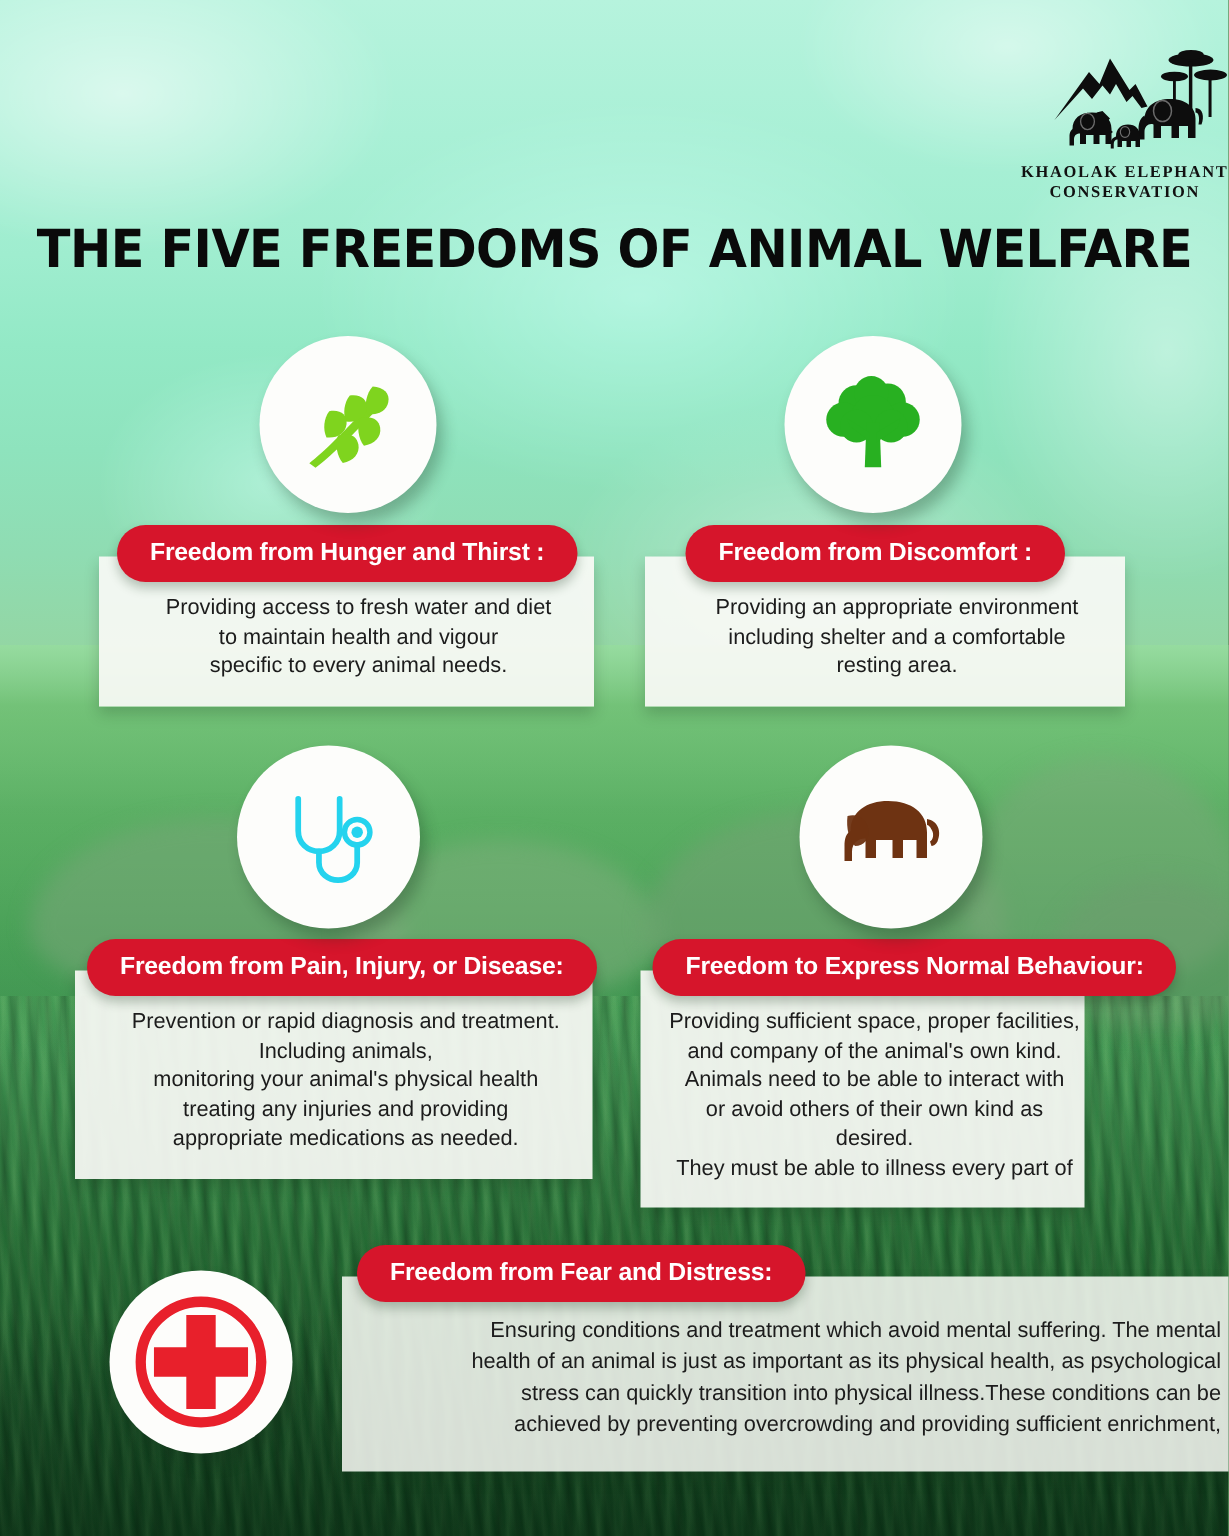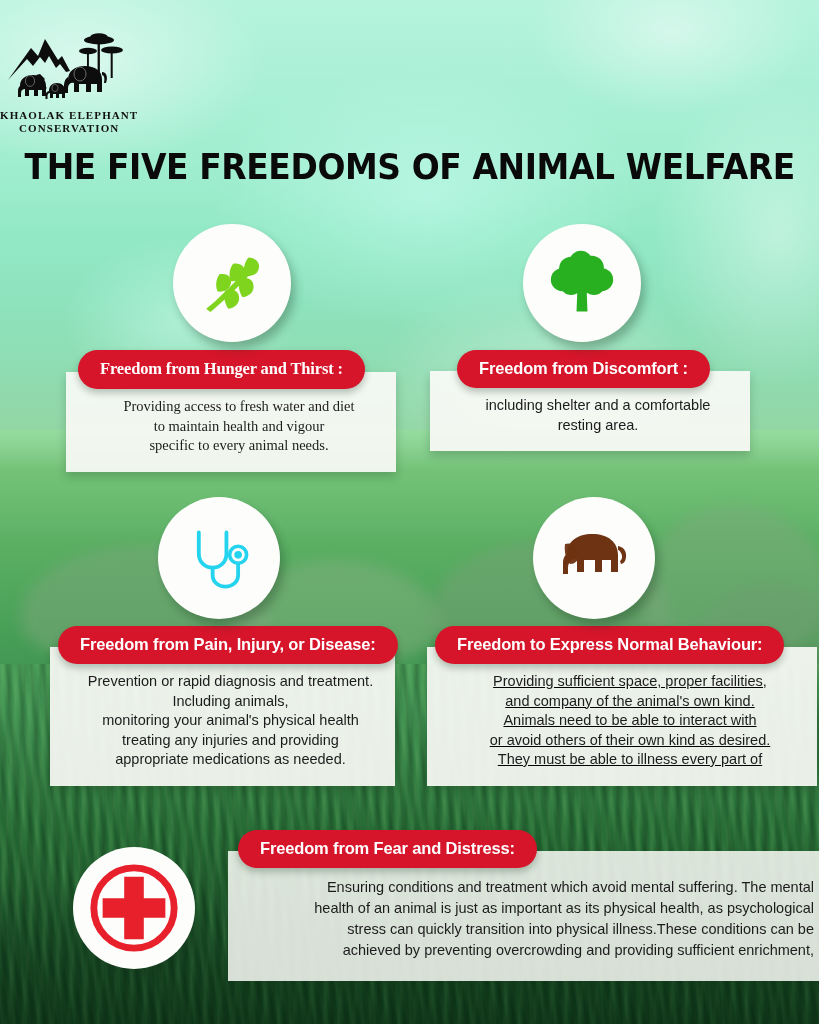--- a/index.html
+++ b/index.html
@@ -127,21 +127,21 @@
     background: linear-gradient(180deg, rgba(8,45,16,0.0), rgba(6,38,14,0.45));
   }
 
   
   .logo-wrap {
     position: absolute;
     left: 0; right: 0;
     top: 26px;
     display: flex;
     flex-direction: column;
-    align-items: flex-start;
+    align-items: flex-end;
   }
   .logo-mark { display: block; }
   .logo-text {
     margin-top: 5px;
     text-align: center;
     color: #111;
     font-family: "Liberation Serif", "DejaVu Serif", serif;
     font-size: 11px;
     font-weight: 700;
     letter-spacing: 1.1px;
@@ -206,30 +206,30 @@
     color: #1c1c1c;
     font-size: 14.5px;
     line-height: 19.5px;
     padding: 25px 0 16px 16px;
     text-align: center;
     box-shadow: 0 5px 9px rgba(20,50,25,0.22);
   }
   .body p { margin: 0; }
 
   
-  .card-1 { left: 66px;  top: 350px; width: 330px; font-family: Liberation Serif, serif; }
+  .card-1 { left: 66px;  top: 350px; width: 330px; }
   .card-1 .pill { margin-left: 12px; }
 
   .card-2 { left: 430px; top: 350px; width: 320px; }
   .card-2 .pill { margin-left: 27px; text-align: center; }
 
   .card-3 { left: 50px;  top: 626px; width: 345px; }
   .card-3 .pill { margin-left: 8px; }
 
-  .card-4 { left: 427px; top: 626px; width: 390px; text-decoration: underline; }
+  .card-4 { left: 427px; top: 626px; width: 296px; }
   .card-4 .pill { margin-left: 8px; }
 
   .card-5 { left: 228px; top: 830px; width: 604px; }
   .card-5 .pill { margin-left: 10px; }
   .card-5 .body {
     text-align: right;
     padding: 26px 18px 20px 18px;
     background: rgba(244,246,240,0.88);
     line-height: 21px;
   }
@@ -354,20 +354,21 @@
     <div class="body">
       <p>Providing access to fresh water and diet</p>
       <p>to maintain health and vigour</p>
       <p>specific to every animal needs.</p>
     </div>
   </div>
 
   <div class="card card-2">
     <div class="pill">Freedom from Discomfort :</div>
     <div class="body">
+      <p>Providing an appropriate environment</p>
       <p>including shelter and a comfortable</p>
       <p>resting area.</p>
     </div>
   </div>
 
   <div class="card card-3">
     <div class="pill">Freedom from Pain, Injury, or Disease:</div>
     <div class="body">
       <p>Prevention or rapid diagnosis and treatment.</p>
       <p>Including animals,</p>

